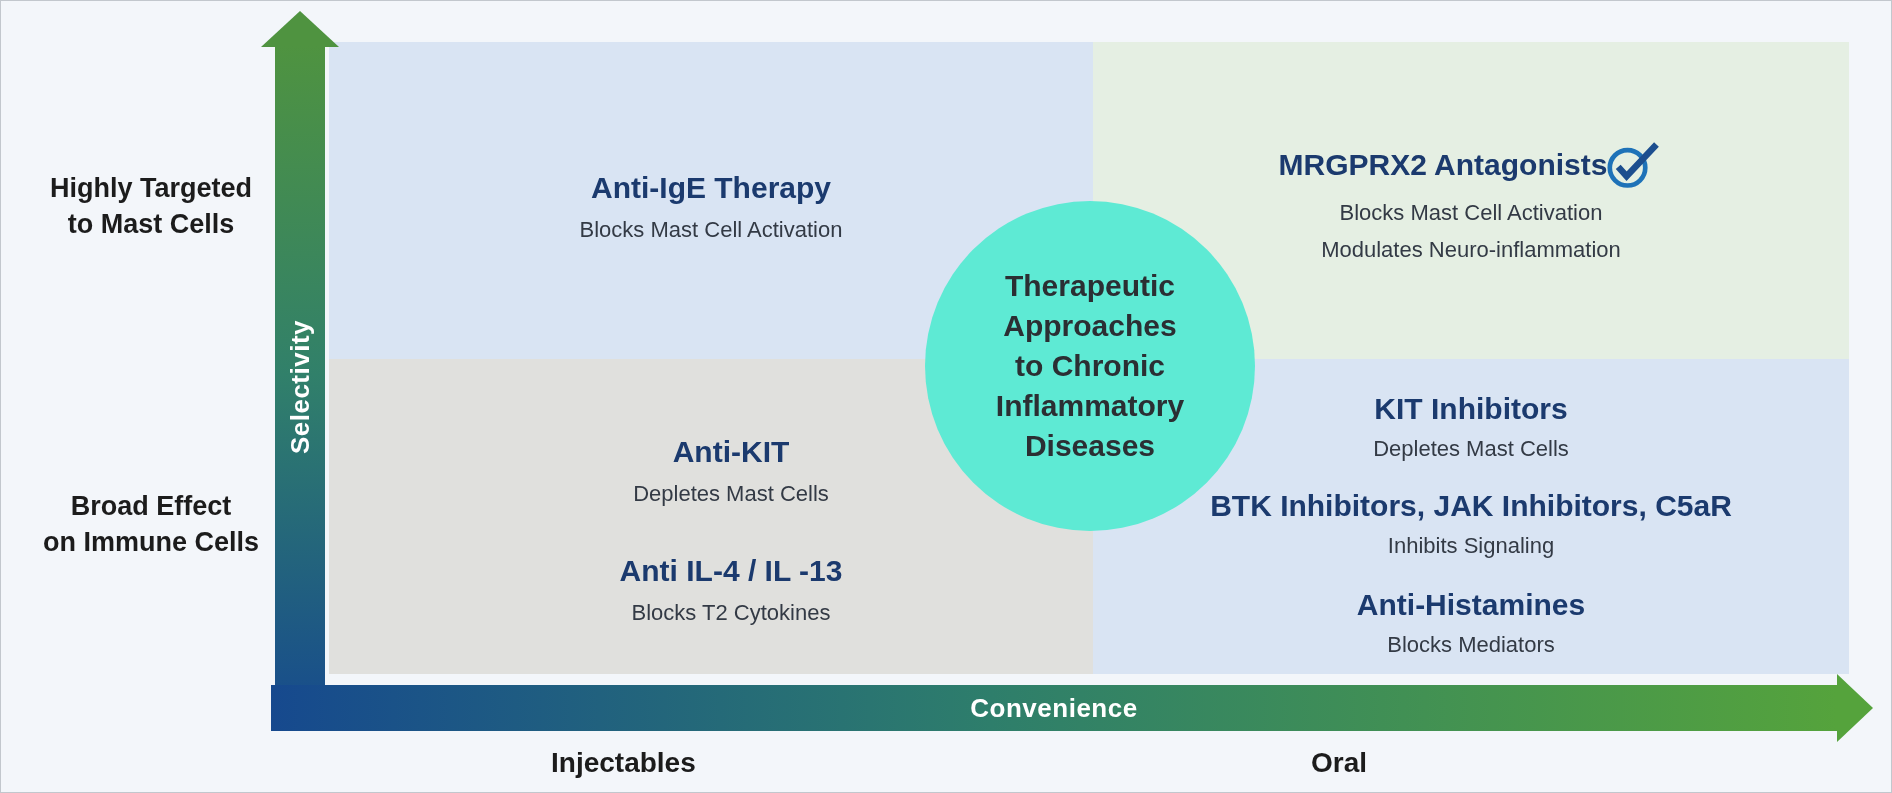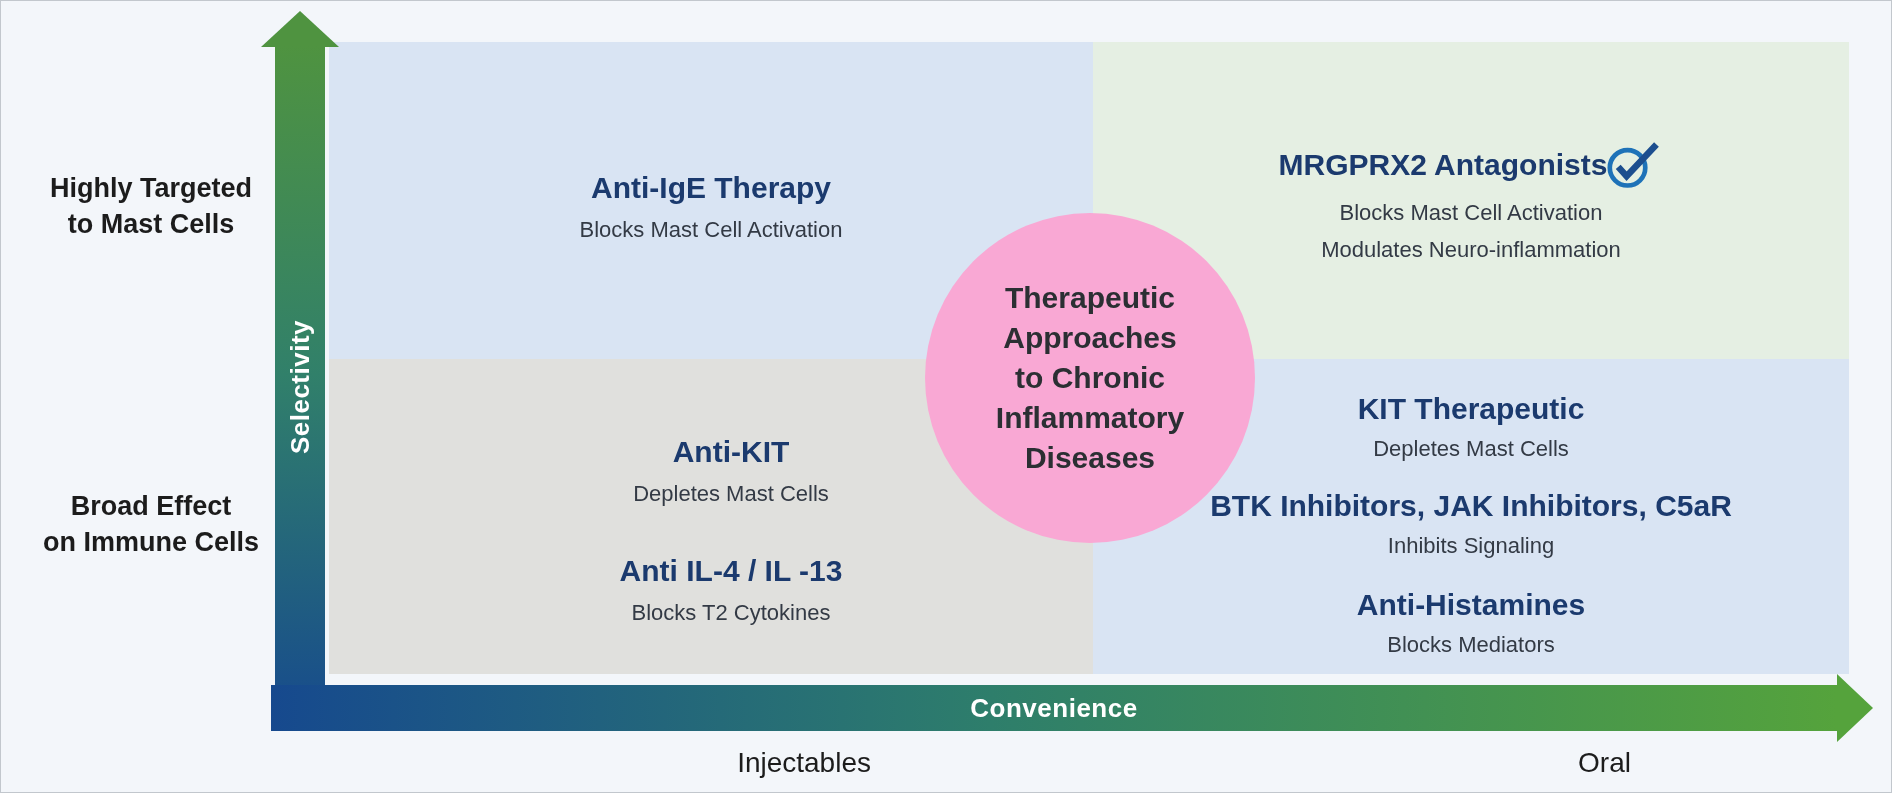--- a/index.html
+++ b/index.html
@@ -46,22 +46,22 @@
   }
 
   
   .y-side-label {
     position:absolute; left:10px; width:280px; text-align:center;
     font-size:27px; font-weight:bold; color:#1c1c1c; line-height:1.33; white-space:pre-line;
   }
   .y-top-label { top:170px; }
   .y-bottom-label { top:488px; }
   .x-edge-label {
-    position:absolute; top:746px; width:320px; text-align:right;
-    font-size:28px; font-weight:normal; color:#1c1c1c;
+    position:absolute; top:746px; width:320px; text-align:left;
+    font-size:28px; font-weight:bold; color:#1c1c1c;
   }
   .x-left-label  { left:550px; }
   .x-right-label { left:1310px; }
 
   
   .q-content { position:absolute; text-align:center; }
   .tl-content { left:328px;  top:169px; width:764px; }
   .tr-content { left:1092px; top:140px; width:756px; }
   .bl-content { left:348px;  top:433px; width:764px; }
   .br-content { left:1092px; top:390px; width:756px; }
@@ -76,22 +76,22 @@
   .gap-br-2 { margin-top:26px; }
   .gap-br-3 { margin-top:28px; }
   .q-sub.tight { margin-top:8px; }
 
   .title-row { display:flex; align-items:center; justify-content:center; gap:0; height:48px; }
   .check-icon { display:inline-flex; width:56px; height:50px; }
   .check-icon svg { width:56px; height:50px; }
 
   
   .center-circle {
-    position:absolute; left:924px; top:212px; width:330px; height:330px;
-    border-radius:50%; background:#f9a8d4;
+    position:absolute; left:924px; top:200px; width:330px; height:330px;
+    border-radius:50%; background:#5eead4;
     display:flex; align-items:center; justify-content:center;
   }
   .center-text {
     font-size:30px; font-weight:bold; color:#2b2f33;
     text-align:center; line-height:1.33; white-space:pre-line;
   }
 </style>
 </head>
 <body>
 
@@ -138,21 +138,21 @@
   </div>
 
   <div class="q-content bl-content">
     <div class="q-title">Anti-KIT</div>
     <div class="q-sub">Depletes Mast Cells</div>
     <div class="q-title gap-bl">Anti IL-4 / IL -13</div>
     <div class="q-sub">Blocks T2 Cytokines</div>
   </div>
 
   <div class="q-content br-content">
-    <div class="q-title">KIT Therapeutic</div>
+    <div class="q-title">KIT Inhibitors</div>
     <div class="q-sub tight">Depletes Mast Cells</div>
     <div class="q-title gap-br-2">BTK Inhibitors, JAK Inhibitors, C5aR</div>
     <div class="q-sub tight">Inhibits Signaling</div>
     <div class="q-title gap-br-3">Anti-Histamines</div>
     <div class="q-sub tight">Blocks Mediators</div>
   </div>
 
   <div class="center-circle">
     <div class="center-text">Therapeutic
 Approaches

